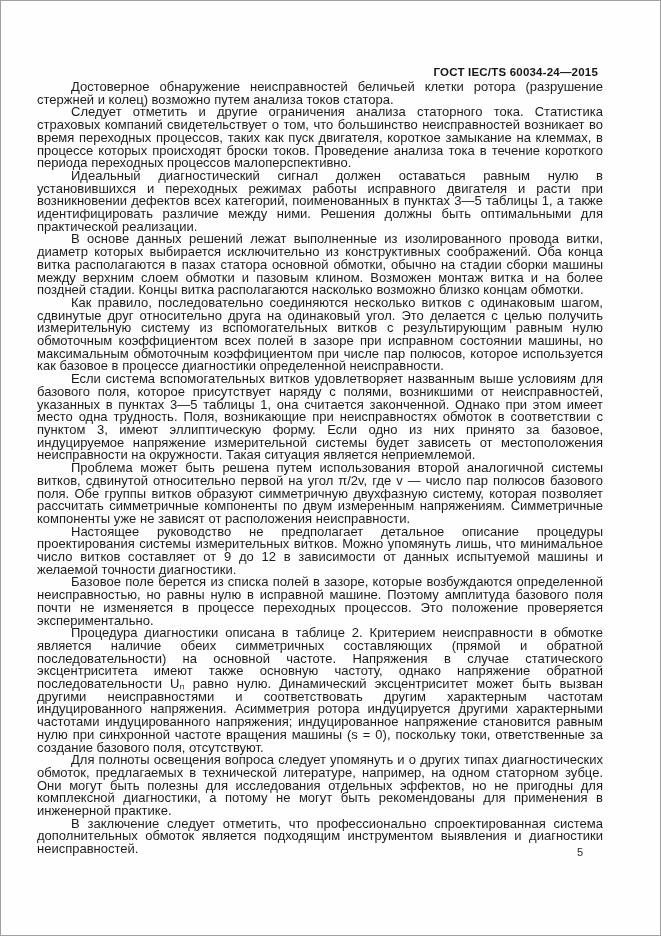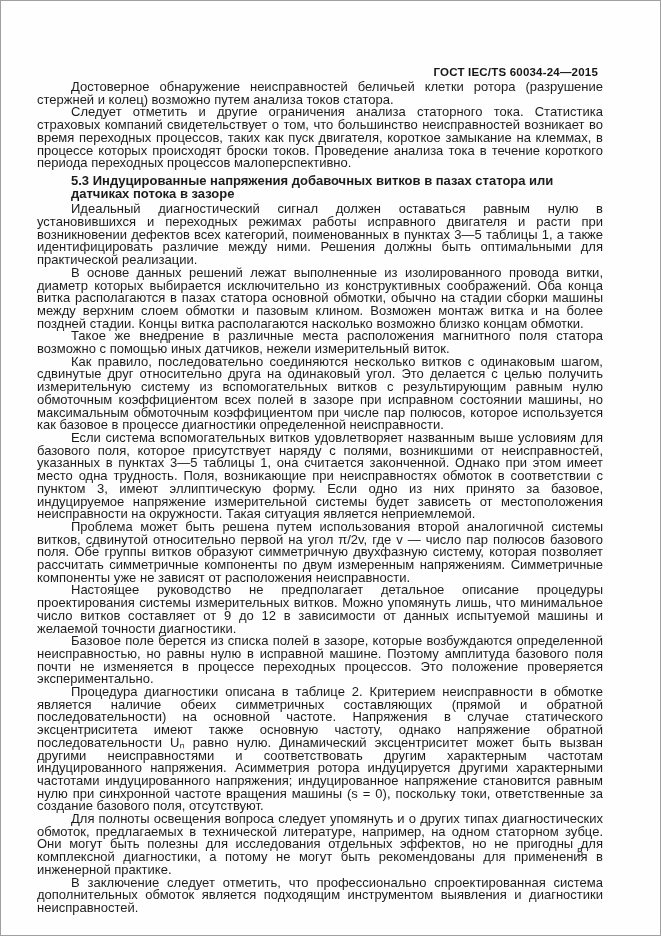--- a/index.html
+++ b/index.html
@@ -59,24 +59,22 @@
 </style>
 </head>
 <body>
 
 <div class="page">
   <div class="doc-header">ГОСТ IEC/TS 60034-24—2015</div>
 
   <div class="content">
       <p>Достоверное обнаружение неисправностей беличьей клетки ротора (разрушение стержней и колец) возможно путем анализа токов статора.</p>
       <p>Следует отметить и другие ограничения анализа статорного тока. Статистика страховых компаний свидетельствует о том, что большинство неисправностей возникает во время переходных процессов, таких как пуск двигателя, короткое замыкание на клеммах, в процессе которых происходят броски токов. Проведение анализа тока в течение короткого периода переходных процессов малоперспективно.</p>
-      <p class="section-heading">5.3  Индуцированные напряжения добавочных витков в пазах статора или датчиках потока в зазоре</p>
       <p>Идеальный диагностический сигнал должен оставаться равным нулю в установившихся и переходных режимах работы исправного двигателя и расти при возникновении дефектов всех категорий, поименованных в пунктах 3—5 таблицы 1, а также идентифицировать различие между ними. Решения должны быть оптимальными для практической реализации.</p>
       <p>В основе данных решений лежат выполненные из изолированного провода витки, диаметр которых выбирается исключительно из конструктивных соображений. Оба конца витка располагаются в пазах статора основной обмотки, обычно на стадии сборки машины между верхним слоем обмотки и пазовым клином. Возможен монтаж витка и на более поздней стадии. Концы витка располагаются насколько возможно близко концам обмотки.</p>
-      <p>Такое же внедрение в различные места расположения магнитного поля статора возможно с помощью иных датчиков, нежели измерительный виток.</p>
       <p>Как правило, последовательно соединяются несколько витков с одинаковым шагом, сдвинутые друг относительно друга на одинаковый угол. Это делается с целью получить измерительную систему из вспомогательных витков с результирующим равным нулю обмоточным коэффициентом всех полей в зазоре при исправном состоянии машины, но максимальным обмоточным коэффициентом при числе пар полюсов, которое используется как базовое в процессе диагностики определенной неисправности.</p>
       <p>Если система вспомогательных витков удовлетворяет названным выше условиям для базового поля, которое присутствует наряду с полями, возникшими от неисправностей, указанных в пунктах 3—5 таблицы 1, она считается законченной. Однако при этом имеет место одна трудность. Поля, возникающие при неисправностях обмоток в соответствии с пунктом 3, имеют эллиптическую форму. Если одно из них принято за базовое, индуцируемое напряжение измерительной системы будет зависеть от местоположения неисправности на окружности. Такая ситуация является неприемлемой.</p>
       <p>Проблема может быть решена путем использования второй аналогичной системы витков, сдвинутой относительно первой на угол π/2v, где v — число пар полюсов базового поля. Обе группы витков образуют симметричную двухфазную систему, которая позволяет рассчитать симметричные компоненты по двум измеренным напряжениям. Симметричные компоненты уже не зависят от расположения неисправности.</p>
       <p>Настоящее руководство не предполагает детальное описание процедуры проектирования системы измерительных витков. Можно упомянуть лишь, что минимальное число витков составляет от 9 до 12 в зависимости от данных испытуемой машины и желаемой точности диагностики.</p>
       <p>Базовое поле берется из списка полей в зазоре, которые возбуждаются определенной неисправностью, но равны нулю в исправной машине. Поэтому амплитуда базового поля почти не изменяется в процессе переходных процессов. Это положение проверяется экспериментально.</p>
       <p>Процедура диагностики описана в таблице 2. Критерием неисправности в обмотке является наличие обеих симметричных составляющих (прямой и обратной последовательности) на основной частоте. Напряжения в случае статического эксцентриситета имеют также основную частоту, однако напряжение обратной последовательности Uₙ равно нулю. Динамический эксцентриситет может быть вызван другими неисправностями и соответствовать другим характерным частотам индуцированного напряжения. Асимметрия ротора индуцируется другими характерными частотами индуцированного напряжения; индуцированное напряжение становится равным нулю при синхронной частоте вращения машины (s = 0), поскольку токи, ответственные за создание базового поля, отсутствуют.</p>
       <p>Для полноты освещения вопроса следует упомянуть и о других типах диагностических обмоток, предлагаемых в технической литературе, например, на одном статорном зубце. Они могут быть полезны для исследования отдельных эффектов, но не пригодны для комплексной диагностики, а потому не могут быть рекомендованы для применения в инженерной практике.</p>
       <p>В заключение следует отметить, что профессионально спроектированная система дополнительных обмоток является подходящим инструментом выявления и диагностики неисправностей.</p>
     </div>
 

